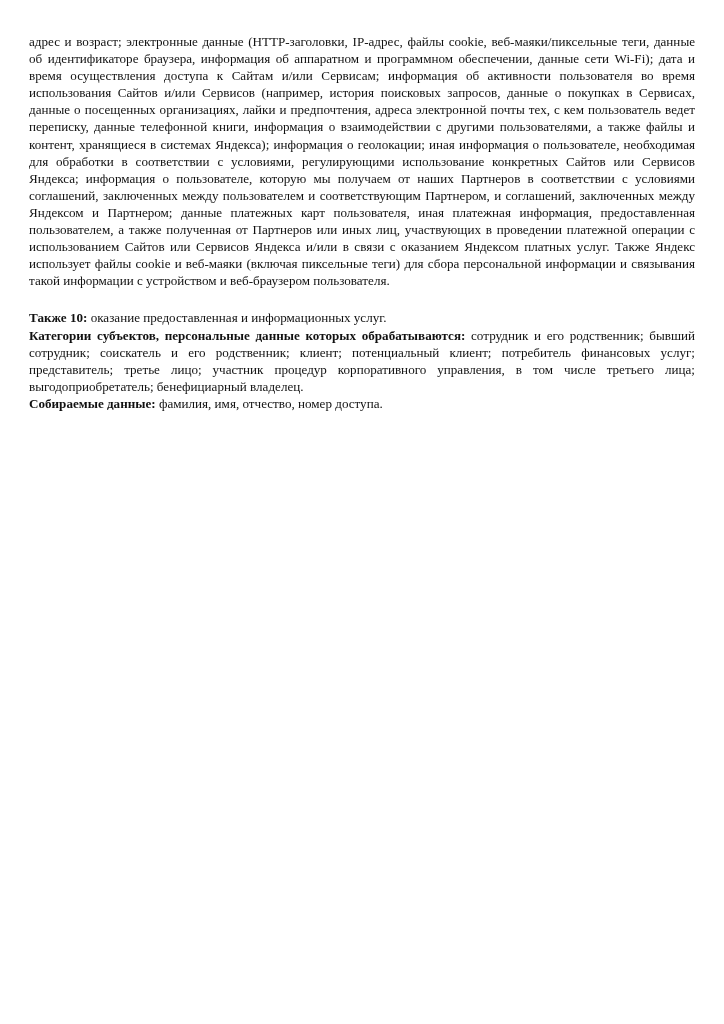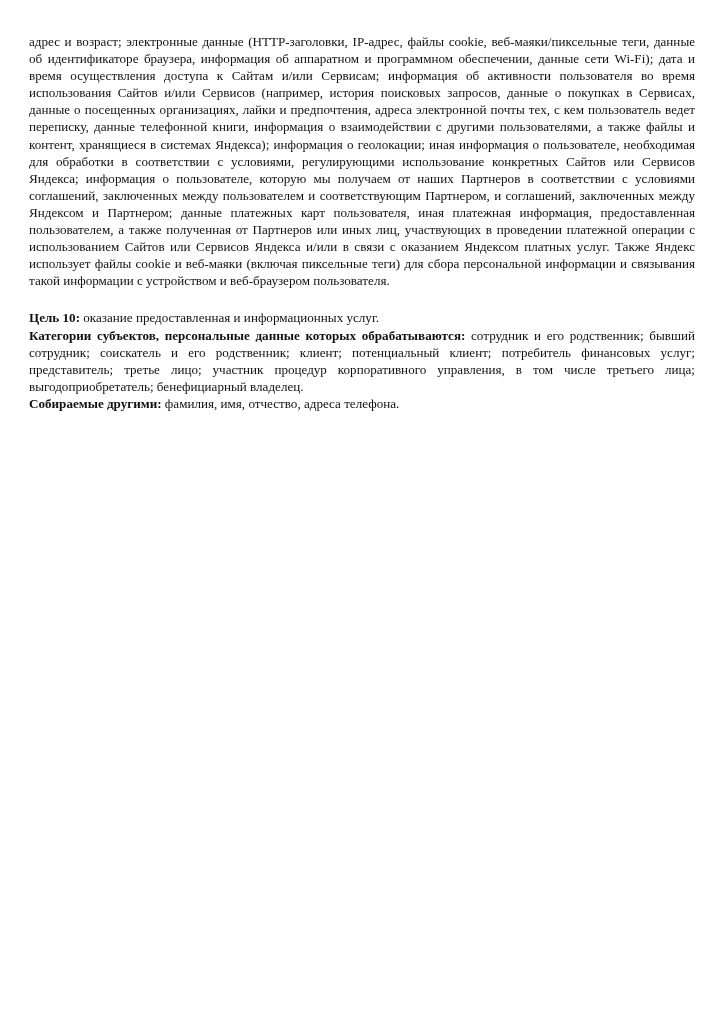--- a/index.html
+++ b/index.html
@@ -63,22 +63,22 @@
 </style>
 </head>
 <body>
 
 <div class="page">
 
   <div class="content">
 
     <p class="para">адрес и возраст; электронные данные (HTTP-заголовки, IP-адрес, файлы cookie, веб-маяки/пиксельные теги, данные об идентификаторе браузера, информация об аппаратном и программном обеспечении, данные сети Wi-Fi); дата и время осуществления доступа к Сайтам и/или Сервисам; информация об активности пользователя во время использования Сайтов и/или Сервисов (например, история поисковых запросов, данные о покупках в Сервисах, данные о посещенных организациях, лайки и предпочтения, адреса электронной почты тех, с кем пользователь ведет переписку, данные телефонной книги, информация о взаимодействии с другими пользователями, а также файлы и контент, хранящиеся в системах Яндекса); информация о геолокации; иная информация о пользователе, необходимая для обработки в соответствии с условиями, регулирующими использование конкретных Сайтов или Сервисов Яндекса; информация о пользователе, которую мы получаем от наших Партнеров в соответствии с условиями соглашений, заключенных между пользователем и соответствующим Партнером, и соглашений, заключенных между Яндексом и Партнером; данные платежных карт пользователя, иная платежная информация, предоставленная пользователем, а также полученная от Партнеров или иных лиц, участвующих в проведении платежной операции с использованием Сайтов или Сервисов Яндекса и/или в связи с оказанием Яндексом платных услуг. Также Яндекс использует файлы cookie и веб-маяки (включая пиксельные теги) для сбора персональной информации и связывания такой информации с устройством и веб-браузером пользователя.</p>
 
-    <p class="para gap-top"><span class="b">Цель 10:</span><span> оказание предоставленная и информационных услуг.</span></p>
+    <p class="para gap-top"><span class="b">Также 10:</span><span> оказание предоставленная и информационных услуг.</span></p>
 
     <p class="para tight"><span class="b">Категории субъектов, персональные данные которых обрабатываются:</span><span> сотрудник и его родственник; бывший сотрудник; соискатель и его родственник; клиент; потенциальный клиент; потребитель финансовых услуг; представитель; третье лицо; участник процедур корпоративного управления, в том числе третьего лица; выгодоприобретатель; бенефициарный владелец.</span></p>
 
-    <p class="para tight"><span class="b">Собираемые другими:</span><span> фамилия, имя, отчество, адреса телефона.</span></p>
+    <p class="para tight"><span class="b">Собираемые данные:</span><span> фамилия, имя, отчество, номер доступа.</span></p>
 
   </div>
 
 
 </div>
 
 </body></html>

